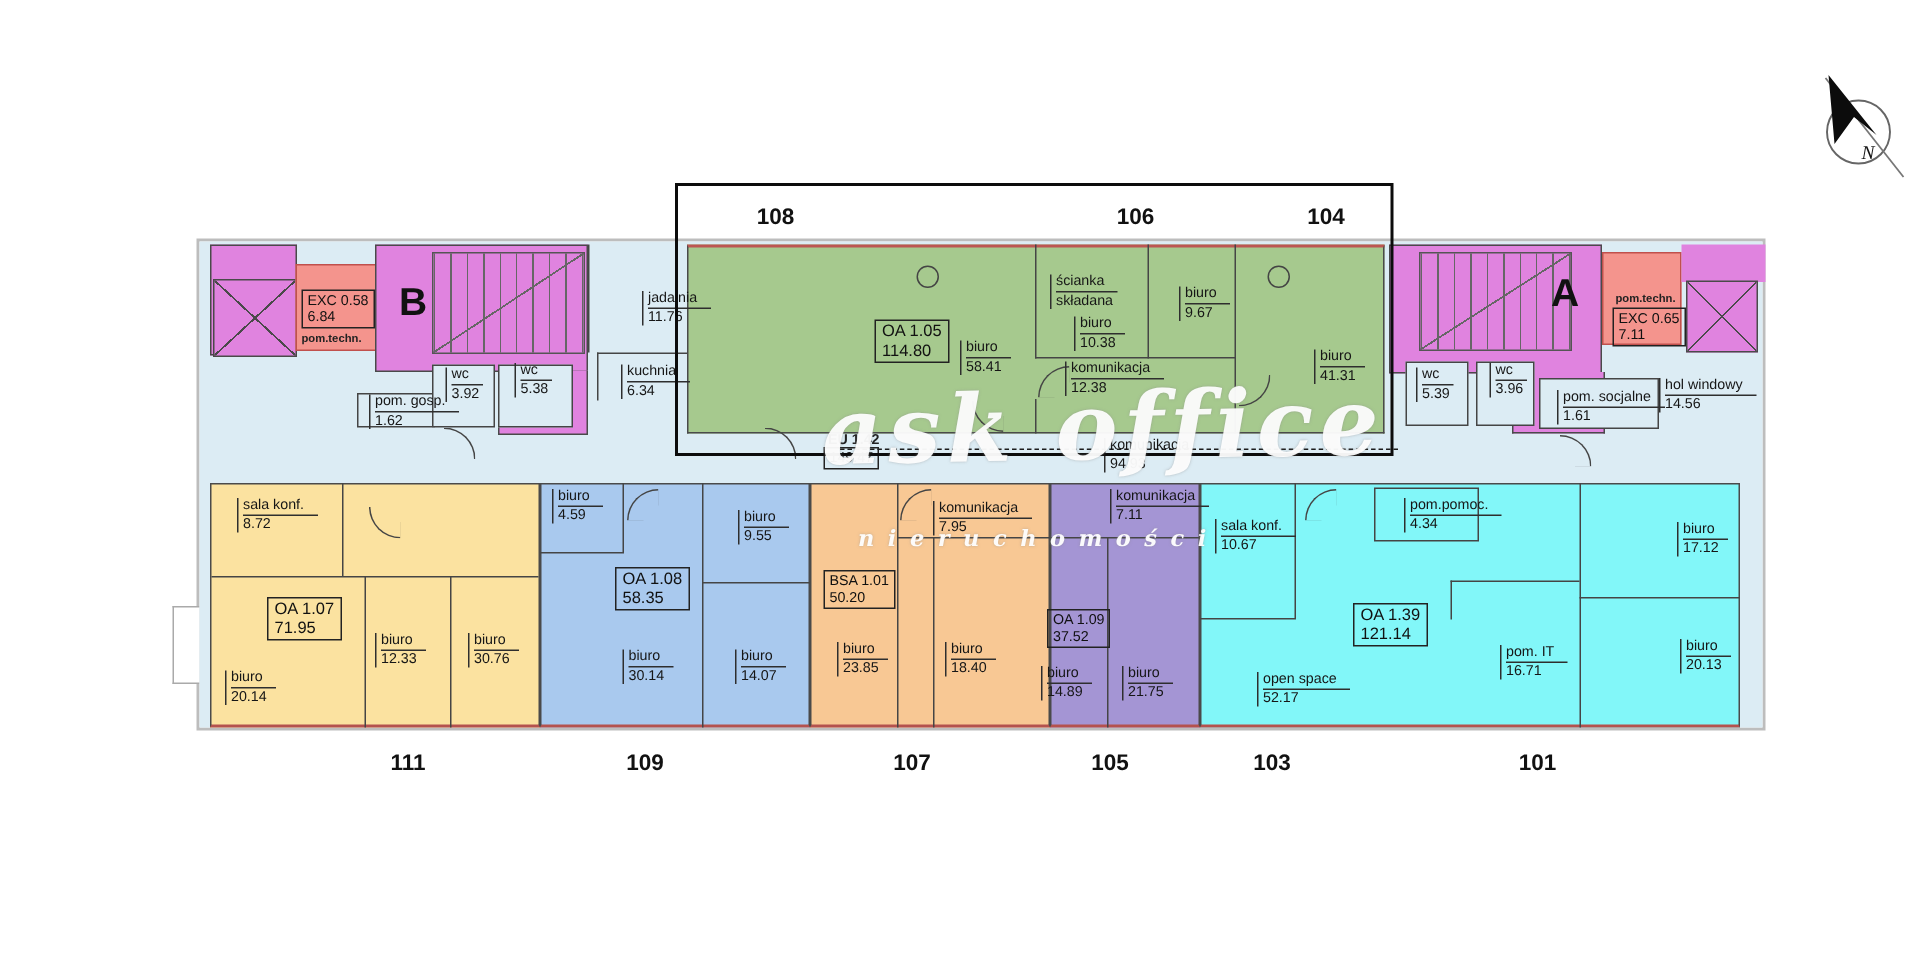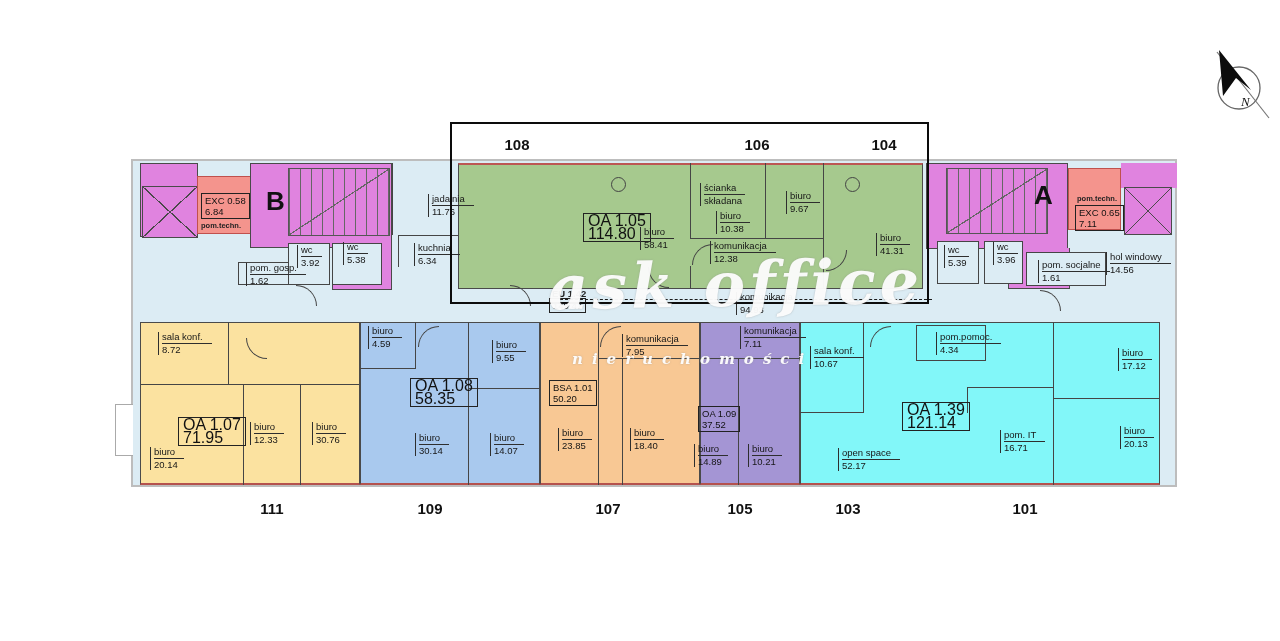--- a/index.html
+++ b/index.html
@@ -17,21 +17,21 @@
   .z-blue{background:var(--c-blue);border-bottom:2px solid #b4524e;}
   .z-orange{background:var(--c-orange);border-bottom:2px solid #b4524e;}
   .z-purple{background:var(--c-purple);border-bottom:2px solid #b4524e;}
   .z-cyan{background:var(--c-cyan);border-bottom:2px solid #b4524e;}
   .wall{position:absolute;background:#454545;}
   
   .rlabel{position:absolute;font-size:9.5px;line-height:10.5px;color:#161616;
           white-space:nowrap;border-left:1px solid #2e2e2e;padding-left:3px;z-index:20;}
   .rlabel .rn{display:block;border-bottom:1px solid #2e2e2e;padding-right:9px;width:max-content;}
   .rlabel .ra{display:block;padding-top:1px;}
-  .rbox{position:absolute;font-size:16px;line-height:12.5px;color:#111;
+  .rbox{position:absolute;font-size:11px;line-height:12.5px;color:#111;
         border:1px solid #222;padding:1px 4px;white-space:nowrap;z-index:20;}
   .rbox span{display:block;}
   .rbox.sm{font-size:9.5px;line-height:11px;padding:1px 3px;}
   .note{position:absolute;font-size:7.5px;color:#222;white-space:nowrap;z-index:20;font-weight:bold;}
   .slett{position:absolute;font-size:26px;font-weight:bold;color:#111;z-index:20;}
   .unum{position:absolute;font-size:15px;font-weight:bold;color:#111;width:44px;text-align:center;z-index:30;}
   
   .stairs{position:absolute;border:1px solid #555;
     background-image:
       linear-gradient(to bottom right,transparent calc(50% - 0.6px),#666 calc(50% - 0.6px),#666 calc(50% + 0.6px),transparent calc(50% + 0.6px)),
@@ -194,21 +194,21 @@
 
   <div class="zone z-yellow" style="left:140px;top:322px;width:220px;height:163px;"></div>
   <div class="wall" style="left:228px;top:322px;width:1px;height:62px;"></div>
   <div class="wall" style="left:141px;top:384px;width:218px;height:1px;"></div>
   <div class="wall" style="left:243px;top:384px;width:1px;height:101px;"></div>
   <div class="wall" style="left:300px;top:384px;width:1px;height:101px;"></div>
   <div class="rlabel" style="left:158px;top:332px;">
     <span class="rn">sala konf.</span>
       <span class="ra">8.72</span>
   </div>
-  <div class="rbox" style="left:178px;top:398px;margin-top:19px;">
+  <div class="rbox" style="left:178px;top:398px;">
     <span>OA 1.07</span>
       <span>71.95</span>
   </div>
   <div class="rlabel" style="left:250px;top:422px;">
     <span class="rn">biuro</span>
       <span class="ra">12.33</span>
   </div>
   <div class="rlabel" style="left:312px;top:422px;">
     <span class="rn">biuro</span>
       <span class="ra">30.76</span>
@@ -275,21 +275,21 @@
   <div class="rbox sm" style="left:698px;top:406px;">
     <span>OA 1.09</span>
       <span>37.52</span>
   </div>
   <div class="rlabel" style="left:694px;top:444px;">
     <span class="rn">biuro</span>
       <span class="ra">14.89</span>
   </div>
   <div class="rlabel" style="left:748px;top:444px;">
     <span class="rn">biuro</span>
-      <span class="ra">10.21</span>
+      <span class="ra">21.75</span>
   </div>
 
   <div class="zone z-cyan" style="left:800px;top:322px;width:360px;height:163px;"></div>
   <div class="wall" style="left:863px;top:322px;width:1px;height:90px;"></div>
   <div class="wall" style="left:800px;top:412px;width:64px;height:1px;"></div>
   <div class="abs" style="left:916px;top:325px;width:70px;height:36px;border:1px solid #454545;"></div>
   <div class="wall" style="left:967px;top:387px;width:86px;height:1px;"></div>
   <div class="wall" style="left:967px;top:387px;width:1px;height:26px;"></div>
   <div class="wall" style="left:1053px;top:322px;width:1px;height:163px;"></div>
   <div class="wall" style="left:1053px;top:398px;width:107px;height:1px;"></div>

